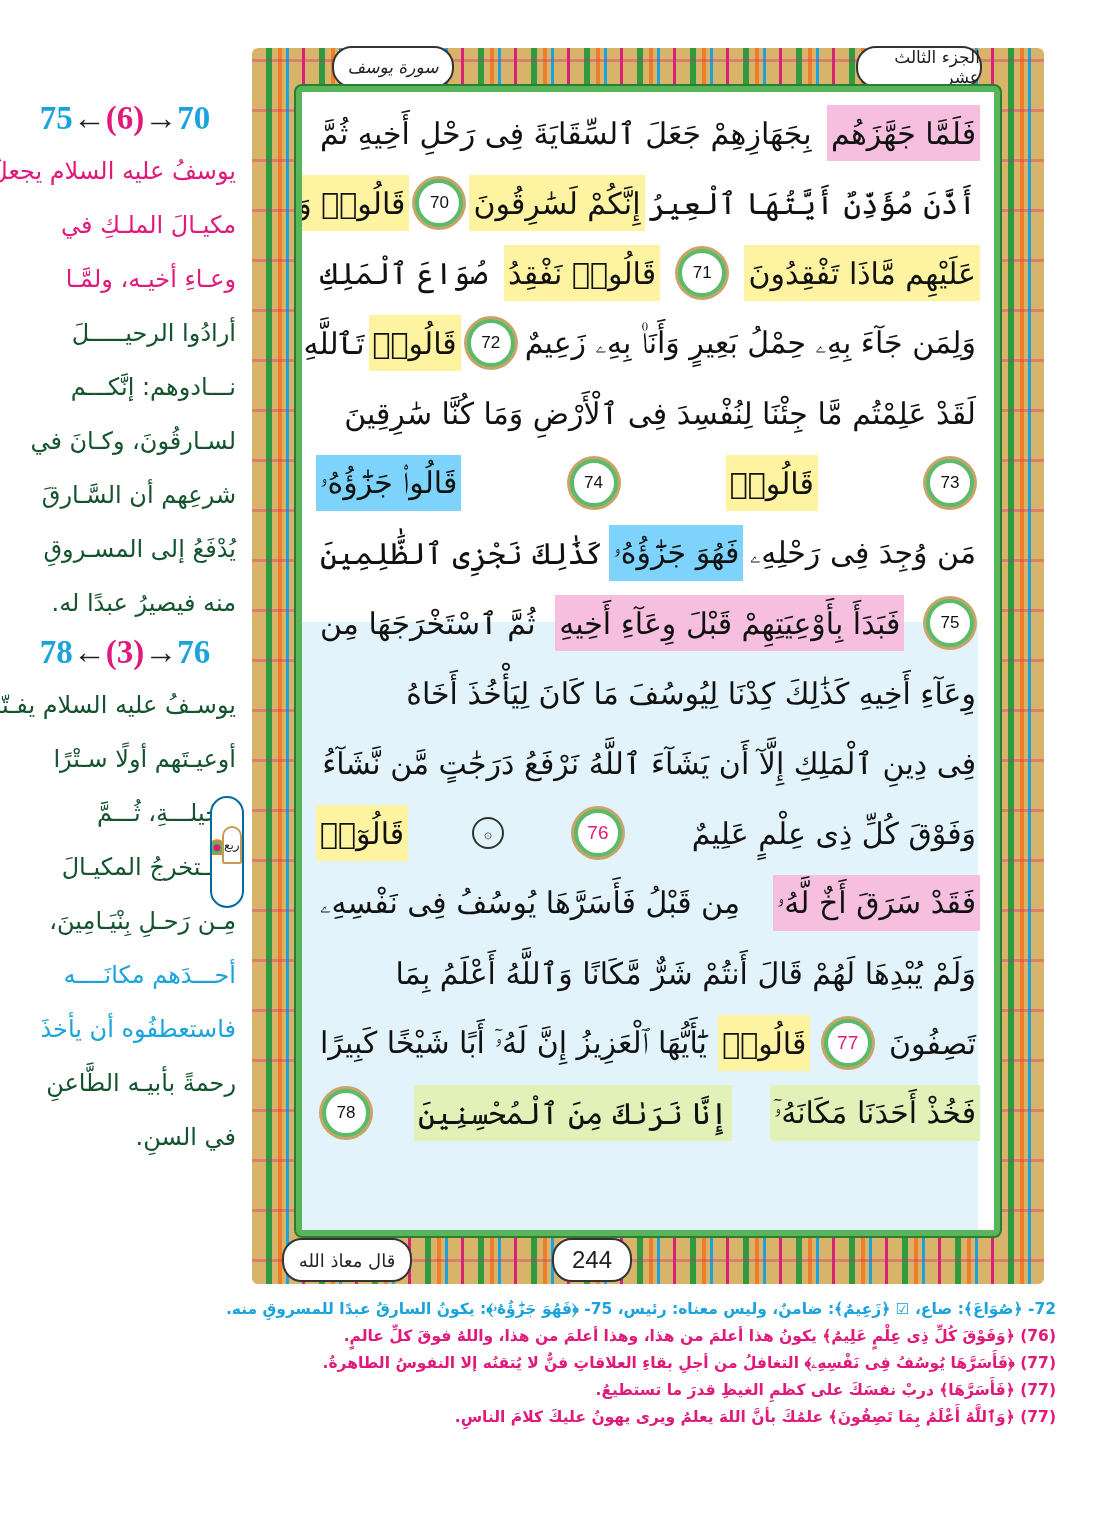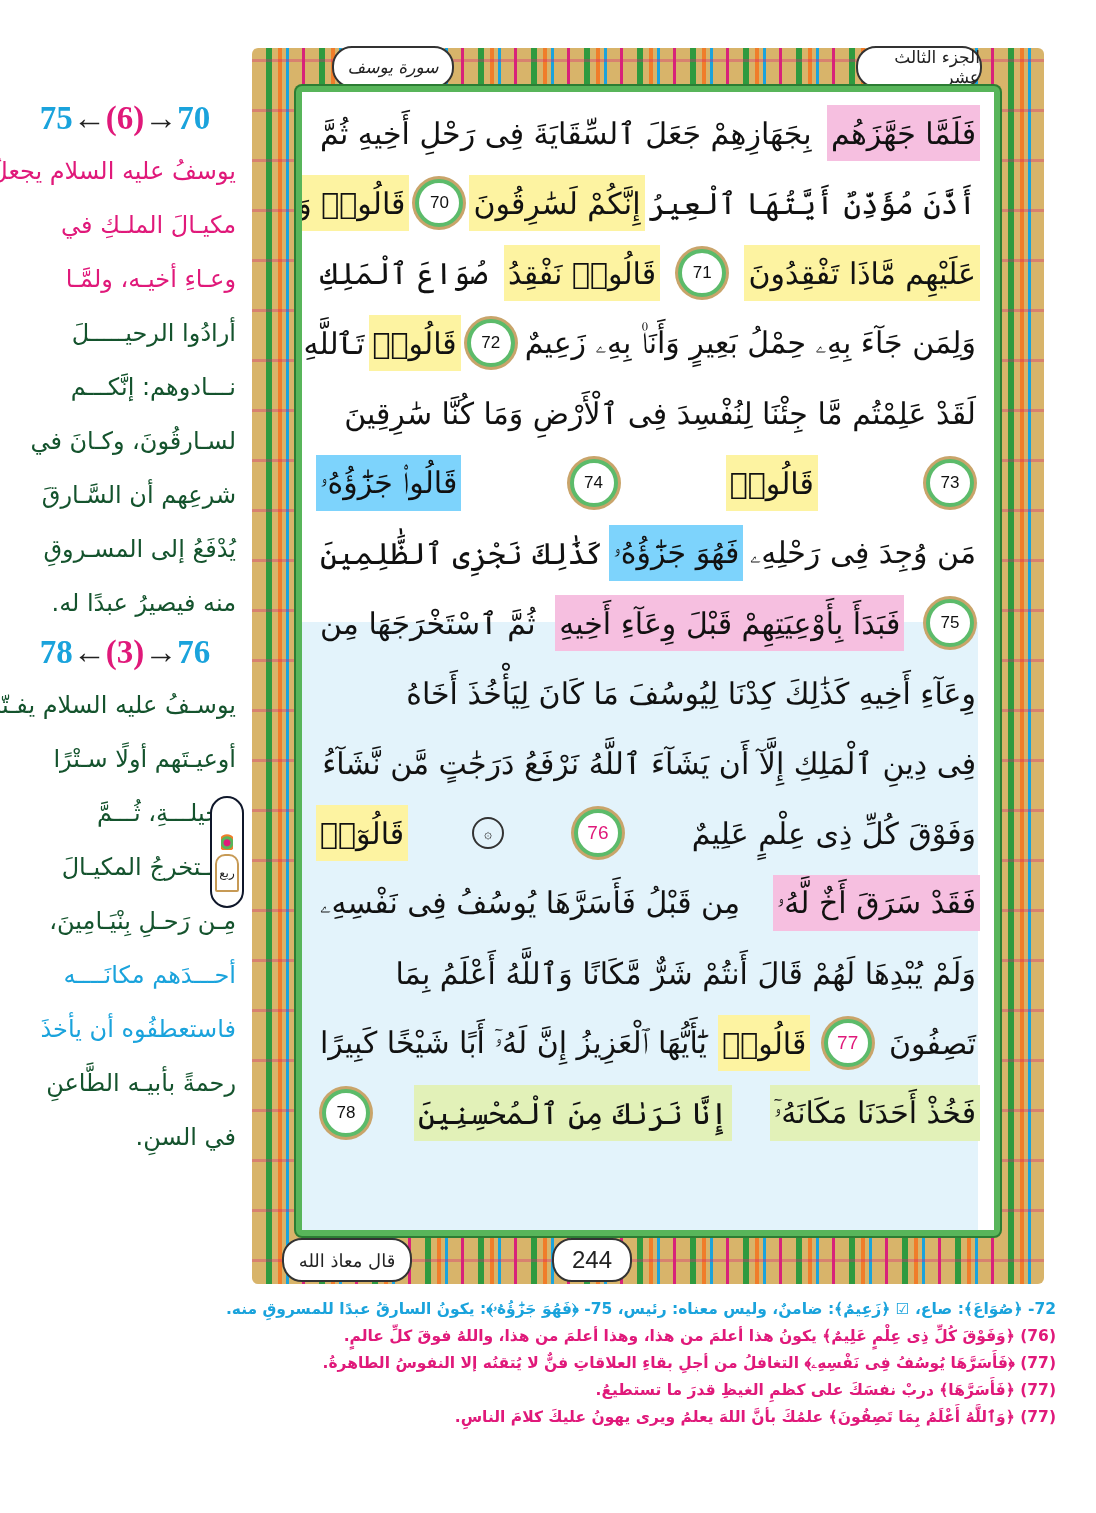--- a/index.html
+++ b/index.html
@@ -21,21 +21,21 @@
     }
   .border-deco:before{content:"";position:absolute;inset:0;
     background:repeating-linear-gradient(0deg,rgba(216,180,106,.0) 0 22px,rgba(216,34,122,.35) 22px 25px,rgba(216,180,106,0) 25px 50px);}
   .frame-inner{position:absolute;left:44px;top:38px;right:44px;bottom:48px;background:#ffffff;border:6px solid #58b55a;border-radius:6px;box-shadow:0 0 0 2px #2c7d33;overflow:hidden;}
   .header-cap{position:absolute;top:-2px;height:38px;background:#fff;border:2px solid #333;border-radius:20px;display:flex;align-items:center;justify-content:center;font-family:"DejaVu Serif",serif;font-size:17px;color:#222;direction:rtl;}
   .cap-juz{right:62px;width:122px;}
   .cap-surah{left:80px;width:118px;font-style:italic;}
   .footer-cap{position:absolute;bottom:2px;height:40px;background:#fff;border:2px solid #333;border-radius:20px;display:flex;align-items:center;justify-content:center;font-family:"DejaVu Serif",serif;color:#222;}
   .cap-page{left:300px;width:76px;font-family:"Liberation Sans",sans-serif;font-size:24px;}
   .cap-next{left:30px;width:126px;font-size:18px;direction:rtl;}
-  .rub{position:absolute;left:-42px;top:748px;width:34px;height:112px;background:#fff;border:2px solid #0f172a;border-radius:17px;display:flex;flex-direction:column;align-items:center;justify-content:flex-end;padding-bottom:14px;box-sizing:border-box;}
+  .rub{position:absolute;left:-42px;top:748px;width:34px;height:112px;background:#fff;border:2px solid #0369a1;border-radius:17px;display:flex;flex-direction:row;align-items:center;justify-content:flex-end;padding-bottom:14px;box-sizing:border-box;}
   .rub .lamp{width:20px;height:34px;border:2px solid #c79a55;border-radius:10px 10px 2px 2px;display:flex;align-items:center;justify-content:center;font-family:"DejaVu Serif",serif;font-size:12px;color:#222;}
   .rub .flower{width:12px;height:24px;background:radial-gradient(circle at 50% 70%,#e0197a 0 3px,#58b55a 4px 6px,#f07d2a 7px 8px,transparent 9px);margin-bottom:4px;}
   
   .qbody{position:absolute;left:0;right:0;top:0;bottom:0;}
   .blue-zone{position:absolute;left:0;right:16px;top:530px;bottom:0;background:#e3f3fb;}
   .qline{position:absolute;left:14px;right:14px;height:66px;direction:rtl;display:flex;align-items:center;justify-content:space-between;font-family:"DejaVu Serif",serif;font-size:30px;color:#111;white-space:nowrap;}
   .seg{display:inline-flex;align-items:center;height:56px;padding:0 4px;}
   .hl-pink{background:#f6bfe0;}
   .hl-yellow{background:#fdf3a1;}
   .hl-gray{background:#7dd3fc;}

